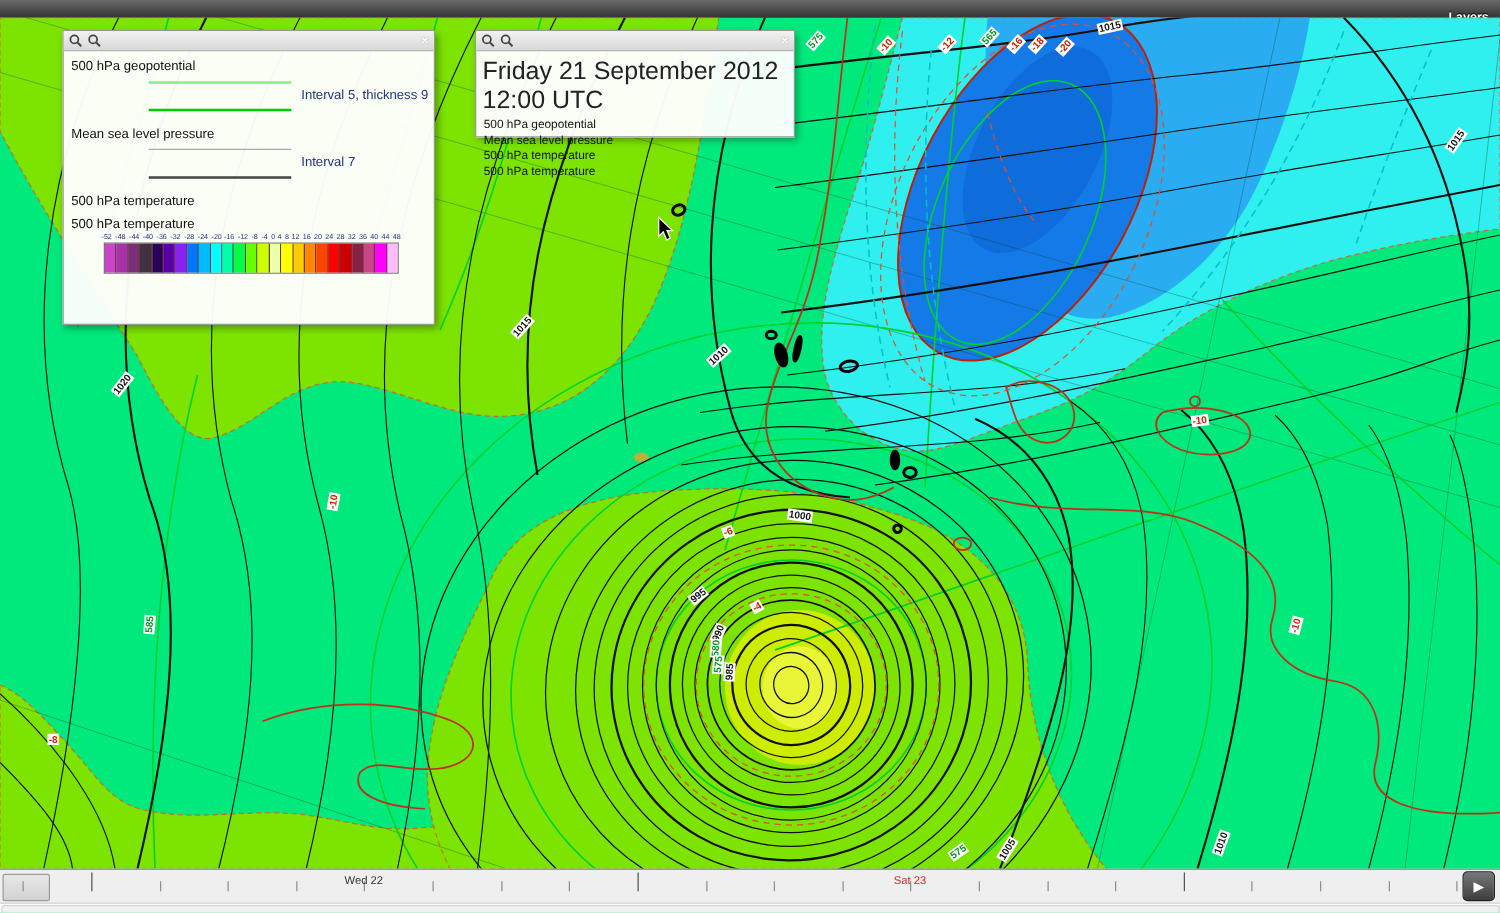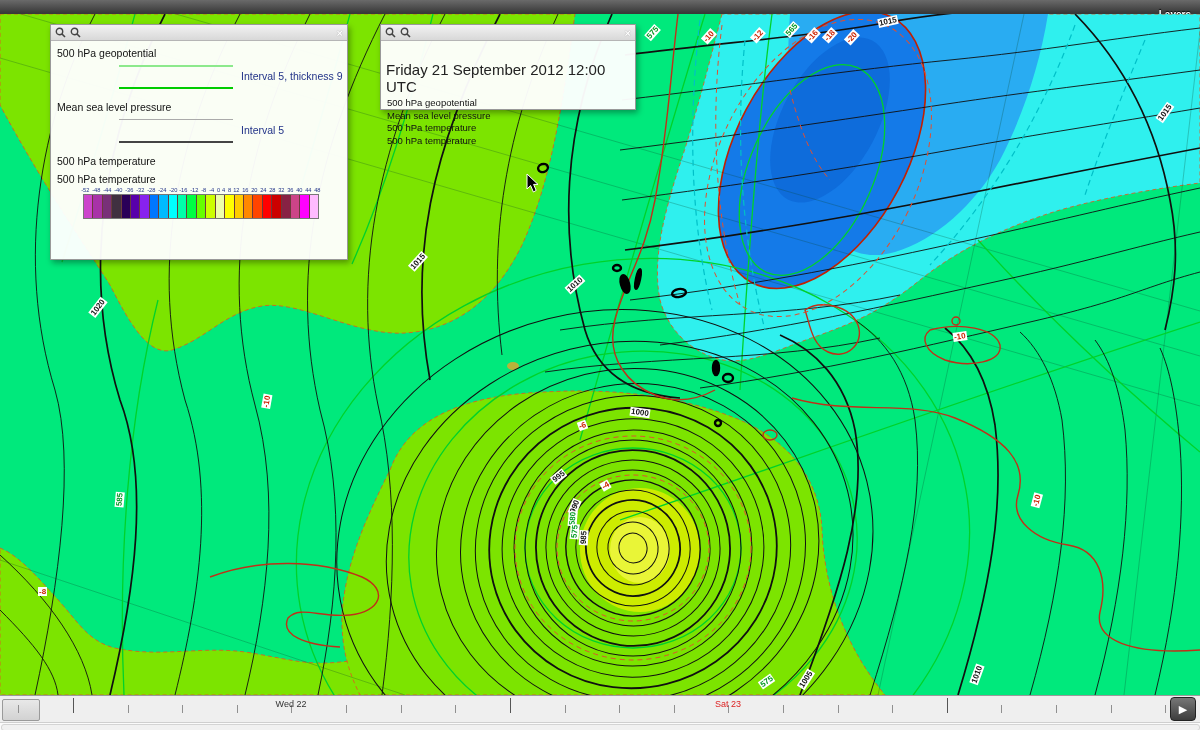--- a/index.html
+++ b/index.html
@@ -19,21 +19,21 @@
     display:flex;align-items:center;padding:0 4px;}
   .phead .zicons{display:flex;gap:4px;align-items:center;flex:1;}
   .phead .closex{color:#fff;text-shadow:0 0 1px #888;font-size:11px;font-weight:bold;cursor:default;}
   #legendPanel{left:50px;top:24px;width:296px;height:234px;}
   #infoPanel{left:380px;top:24px;width:254px;height:84px;}
   .ltitle{font-size:10.5px;color:#111;margin:6px 0 2px 6px;}
   .lrow{position:relative;height:34px;}
   .lsample{position:absolute;left:68px;width:114px;height:0;}
   .lsample.l1{top:4px;} .lsample.l2{top:26px;}
   .ltext{position:absolute;left:190px;top:9px;font-size:10.5px;color:#223388;}
-  #infoPanel .ititle{font-size:15px;color:#222;margin:20px 0 2px 5px;}
+  #infoPanel .ititle{font-size:20px;color:#222;margin:5px 0 2px 5px;}
   #infoPanel .iitem{font-size:9.5px;color:#111;margin:0 0 1.5px 6px;}
   
   #cbticks{display:flex;margin:2px 0 0 30px;width:240px;justify-content:space-between;}
   #cbticks span{font-size:6px;color:#223388;transform:scale(.95);}
   #cbar{display:flex;margin:1px 0 0 32px;width:234px;height:23px;border:1px solid #777;}
   #cbar div{flex:1;border-right:1px solid #6b3b3b;}
   #cbar div:last-child{border-right:none;}
   
   #timeline{position:absolute;left:0;top:695px;width:1200px;height:27px;background:#efefef;border-top:1px solid #9a9a9a;}
   .tmajor{position:absolute;top:2px;width:1px;height:15px;background:#555;}
@@ -236,21 +236,21 @@
     </div>
     <div class="ltitle">500 hPa geopotential</div>
     <div class="lrow">
       <div class="lsample l1" style="border-top:2px solid #8ce98c"></div>
       <span class="ltext">Interval 5, thickness 9</span>
       <div class="lsample l2" style="border-top:2.5px solid #00cc00"></div>
     </div>
     <div class="ltitle">Mean sea level pressure</div>
     <div class="lrow">
       <div class="lsample l1" style="border-top:1.5px solid #aaa"></div>
-      <span class="ltext">Interval 5</span>
+      <span class="ltext">Interval 7</span>
       <div class="lsample l2" style="border-top:2px solid #444"></div>
     </div>
     <div class="ltitle">500 hPa temperature</div>
     <div class="ltitle">500 hPa temperature</div>
     <div id="cbticks">
         <span>-52</span>
         <span>-48</span>
         <span>-44</span>
         <span>-40</span>
         <span>-36</span>

